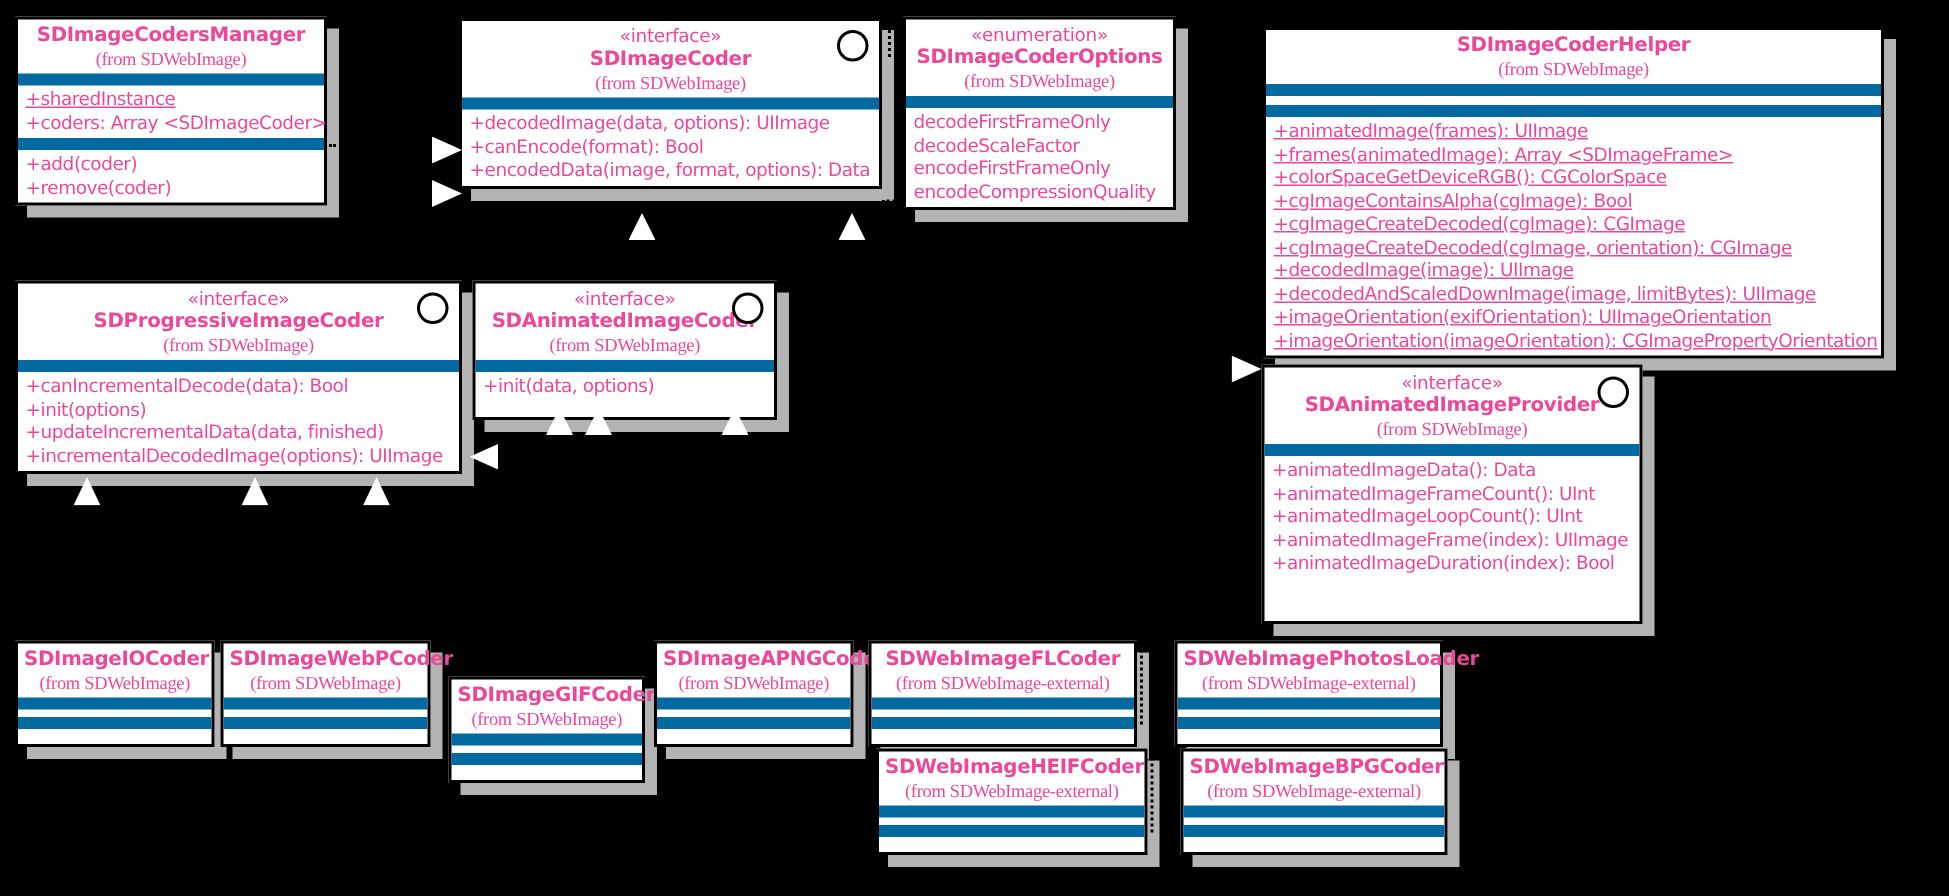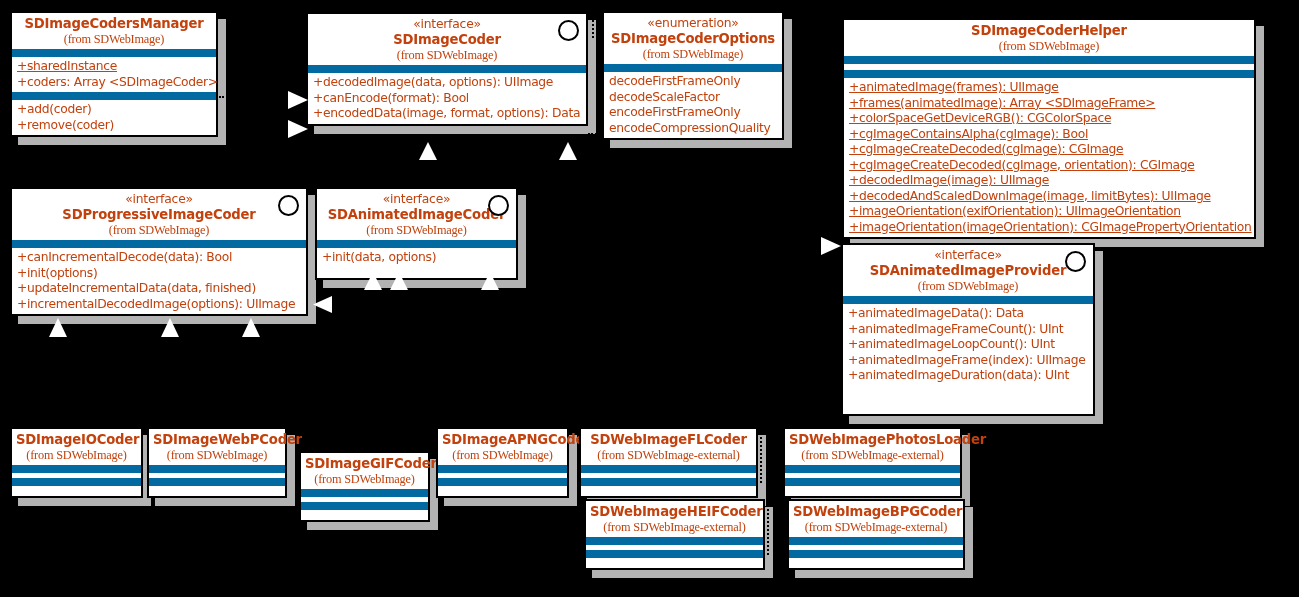--- a/index.html
+++ b/index.html
@@ -1,18 +1,18 @@
 <!DOCTYPE html>
 <html><head>
 <meta charset="utf-8">
 <style>
   html,body { margin:0; padding:0; background:#000; }
   .canvas {
     position:relative; width:1299px; height:597px; background:#000000;
-    font-family:"DejaVu Sans", sans-serif; color:#c2410c; overflow:hidden;
+    font-family:"DejaVu Sans", sans-serif; color:#ec4899; overflow:hidden;
   }
   .box {
     position:absolute; background:#ffffff; border:2px solid #000000;
     box-shadow:8px 8px 0 0 #b3b3b3; box-sizing:border-box;
   }
   .comp { border-top:8px solid #0369a1; padding:2px 5px; }
   .comp.first { border-top:none; }
   .title { text-align:center; padding:3px 4px 2px 4px; }
   .stereo { font-size:12.3px; line-height:15px; letter-spacing:-0.2px; }
   .cname  { font-size:13.2px; line-height:16px; font-weight:bold; letter-spacing:-0.2px; white-space:nowrap; }
@@ -135,21 +135,21 @@
     <div class="comp first title">
       <div class="stereo">«interface»</div>
       <div class="cname">SDAnimatedImageProvider</div>
       <div class="from">(from SDWebImage)</div>
     </div>
     <div class="comp pad-bottom">
       <div class="line">+animatedImageData(): Data</div>
       <div class="line">+animatedImageFrameCount(): UInt</div>
       <div class="line">+animatedImageLoopCount(): UInt</div>
       <div class="line">+animatedImageFrame(index): UIImage</div>
-      <div class="line">+animatedImageDuration(data): UInt</div>
+      <div class="line">+animatedImageDuration(index): Bool</div>
     </div>
   </div>
 
   <div class="box" style="left:10px; top:427px; width:133px;">
     <div class="comp first title">
       <div class="cname">SDImageIOCoder</div>
       <div class="from">(from SDWebImage)</div>
     </div>
     <div class="comp empty-b"></div>
     <div class="comp empty-c"></div>

